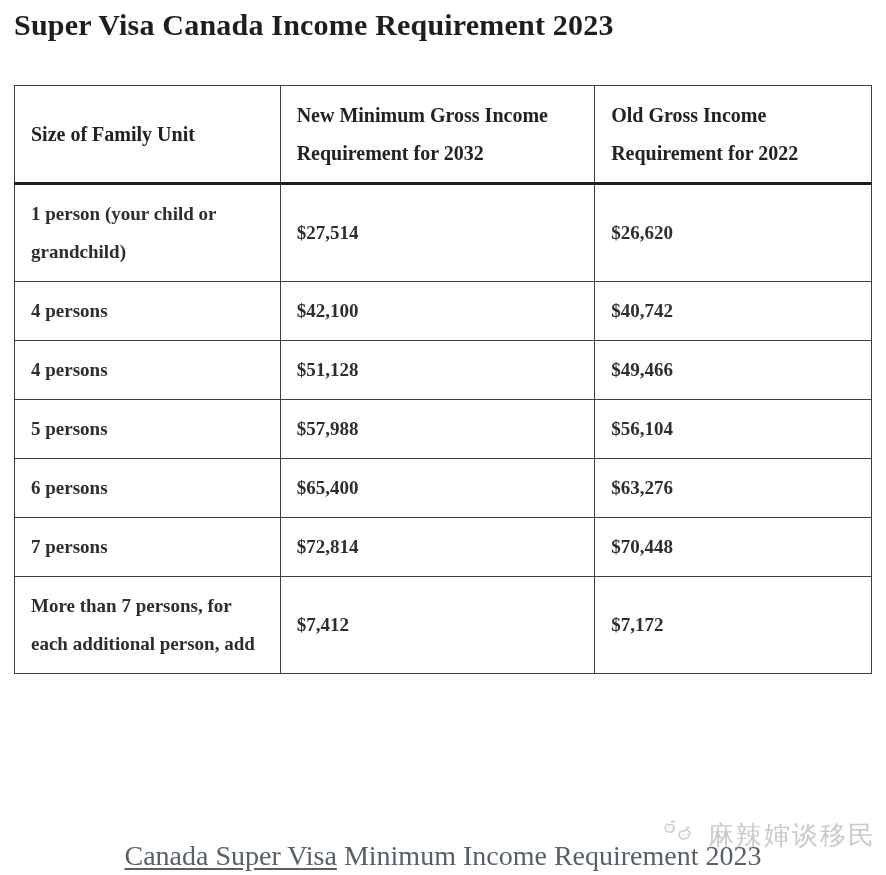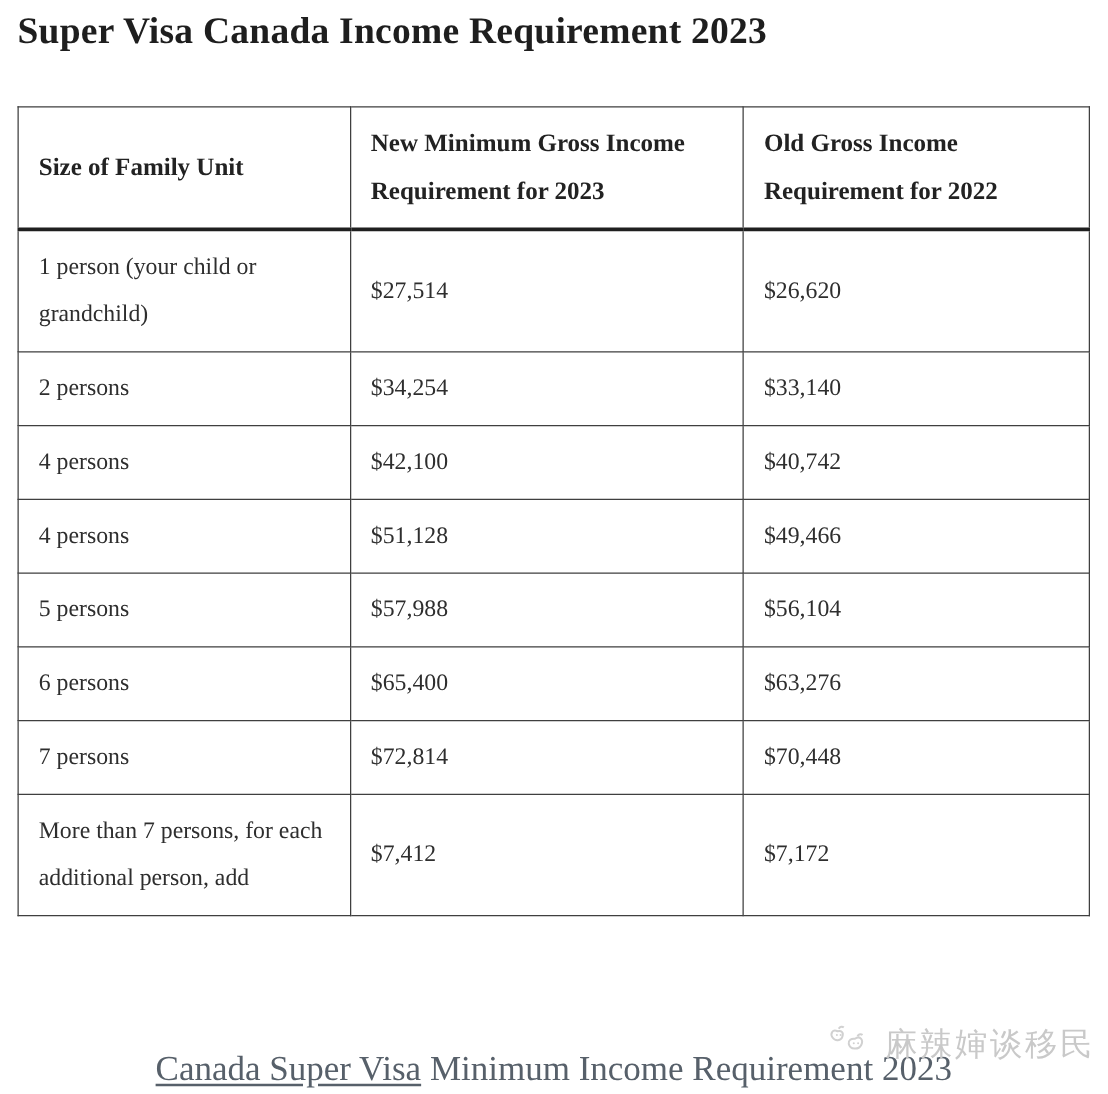--- a/index.html
+++ b/index.html
@@ -40,21 +40,21 @@
   table.income-table col.c1 { width: 31%; }
   table.income-table col.c2 { width: 36.7%; }
   table.income-table col.c3 { width: 32.3%; }
   table.income-table th,
   table.income-table td {
     border: 1px solid #3f3f3f;
     padding: 10px 16px;
     text-align: left;
     vertical-align: middle;
     line-height: 38px;
-    font-weight: 400;
+    font-weight: 700;
   }
   table.income-table thead th {
     font-weight: 700;
     font-size: 20px;
     color: #222222;
     border-bottom: 3px solid #1f1f1f;
   }
   .footer-caption {
     position: absolute;
     left: 0;
@@ -95,34 +95,29 @@
 
   <table class="income-table">
     <colgroup>
         <col class="c1">
         <col class="c2">
         <col class="c3">
       </colgroup>
     <thead>
       <tr>
         <th>Size of Family Unit</th>
-        <th>New Minimum Gross Income Requirement for 2023</th>
+        <th>New Minimum Gross Income Requirement for 2032</th>
         <th>Old Gross Income Requirement for 2022</th>
       </tr>
     </thead>
     <tbody>
       <tr>
         <td>1 person (your child or grandchild)</td>
         <td>$27,514</td>
         <td>$26,620</td>
-      </tr>
-      <tr>
-        <td>2 persons</td>
-        <td>$34,254</td>
-        <td>$33,140</td>
       </tr>
       <tr>
         <td>4 persons</td>
         <td>$42,100</td>
         <td>$40,742</td>
       </tr>
       <tr>
         <td>4 persons</td>
         <td>$51,128</td>
         <td>$49,466</td>

